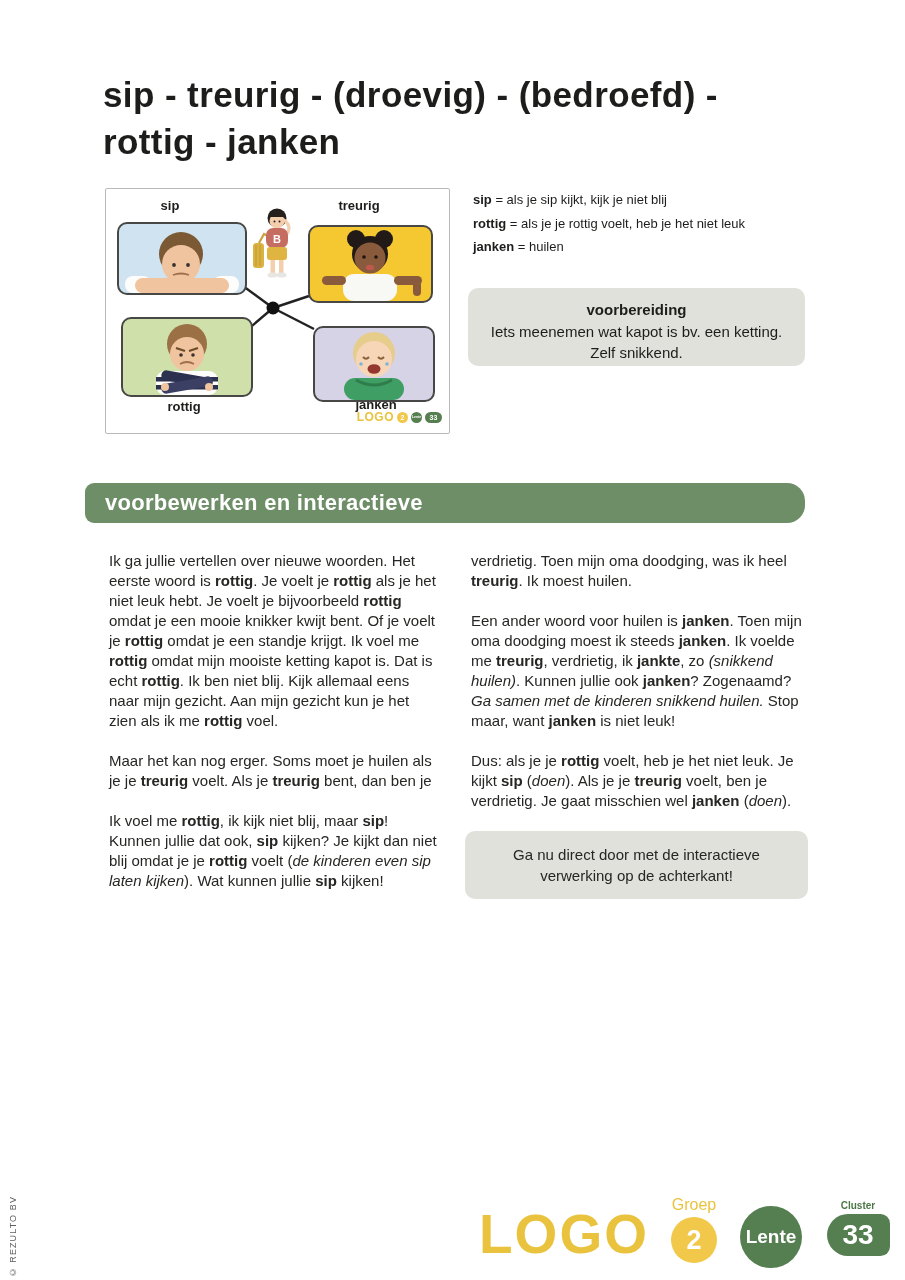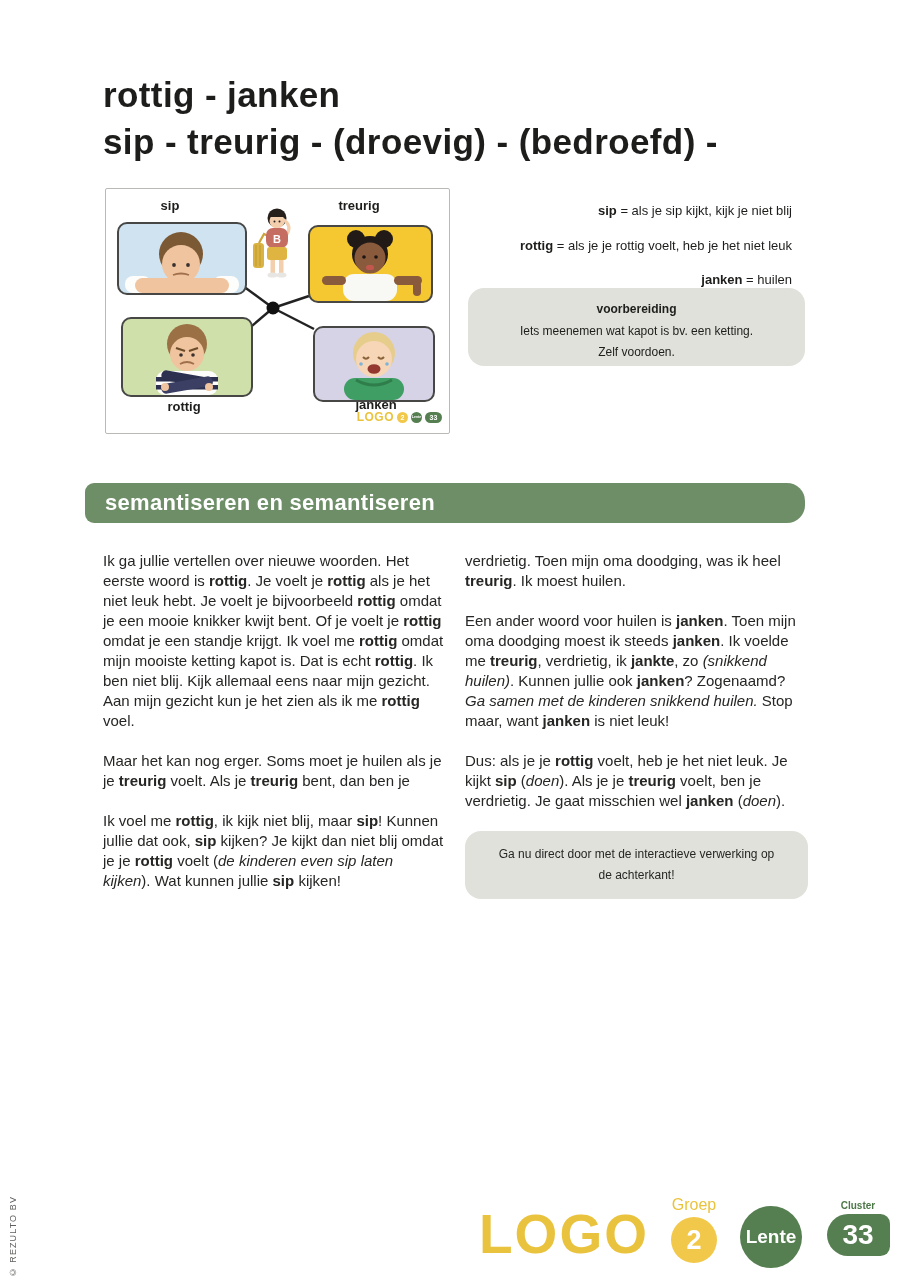--- a/index.html
+++ b/index.html
@@ -29,38 +29,38 @@
   .mascot{position:absolute;left:146px;top:18px;width:48px;height:72px;}
   .mini-brand{position:absolute;right:7px;top:221px;display:flex;align-items:center;gap:3px;}
   .mini-logo-text{font-size:12px;font-weight:800;color:var(--accent-yellow);letter-spacing:.5px;}
   .mini-circle{width:11px;height:11px;border-radius:50%;display:flex;align-items:center;justify-content:center;color:#fff;font-weight:800;}
   .mini-yellow{background:var(--groep-yellow);font-size:7px;}
   .mini-green{background:var(--footer-green);font-size:3.5px;}
   .mini-pill{min-width:17px;height:11px;border-radius:5.5px;background:var(--footer-green);
              color:#fff;font-size:7px;font-weight:800;display:flex;align-items:center;justify-content:center;}
   
   .defs{position:absolute;left:468px;top:186px;width:340px;font-size:13px;line-height:18.5px;}
-  .def-line{margin:16px;text-align:right;}
+  .def-line{margin:5px;}
   .def-line b{font-weight:800;}
   
-  .note-box{background:var(--box-gray);border-radius:16px;text-align:center;
-            font-size:12px;line-height:21px;box-sizing:border-box;}
+  .note-box{background:var(--box-gray);border-radius:10px;text-align:center;
+            font-size:15px;line-height:21px;box-sizing:border-box;}
   .prep{position:absolute;left:468px;top:288px;width:337px;height:78px;padding:11px 10px 0;}
   .note-title{font-weight:800;margin-bottom:1px;}
   .action{padding:13px 26px;margin-top:16px;}
   
   .banner{position:absolute;left:85px;top:483px;width:720px;height:40px;
           background:var(--accent-green);border-radius:9px 18px 18px 9px;color:#fff;
           display:flex;align-items:center;padding-left:20px;box-sizing:border-box;
           font-size:22px;font-weight:800;letter-spacing:.3px;}
   
   .col{position:absolute;top:551px;font-size:15px;line-height:20px;color:#262624;}
   .col-left{left:103px;width:341px;}
   .col-right{left:465px;width:343px;}
-  .para{margin:0 0 20px;}
+  .para{margin:0 6px 20px;}
   .para b{font-weight:800;}
   
   .footer-logo{position:absolute;left:479px;top:1207px;font-size:55px;line-height:55px;
                font-weight:800;color:var(--accent-yellow);letter-spacing:2px;}
   .groep-wrap{position:absolute;left:667px;top:1196px;width:54px;text-align:center;}
   .groep-label{font-size:16px;font-weight:400;color:var(--accent-yellow);}
   .groep-circle{width:46px;height:46px;border-radius:50%;background:var(--groep-yellow);
                 color:#fff;font-size:27px;font-weight:800;display:flex;align-items:center;
                 justify-content:center;margin:3px auto 0;}
   .lente-circle{position:absolute;left:740px;top:1206px;width:62px;height:62px;border-radius:50%;
@@ -74,22 +74,22 @@
   
   .copyright{position:absolute;left:8px;top:1196px;writing-mode:vertical-rl;transform:rotate(180deg);
              font-size:9px;color:#5f5f5d;letter-spacing:1.1px;}
 </style>
 </head>
 <body>
 
 <div class="page">
 
   <h1 class="title">
+    <span class="tline">sip - treurig - (droevig) - (bedroefd) -</span>
     <span class="tline">rottig - janken</span>
-    <span class="tline">sip - treurig - (droevig) - (bedroefd) -</span>
   </h1>
 
   <div class="card">
 
     <svg class="lines" viewBox="0 0 343 244">
       <line x1="167" y1="119" x2="137" y2="97" stroke="#222" stroke-width="2.4"></line>
       <line x1="167" y1="119" x2="203" y2="107" stroke="#222" stroke-width="2.4"></line>
       <line x1="167" y1="119" x2="140" y2="142" stroke="#222" stroke-width="2.4"></line>
       <line x1="167" y1="119" x2="208" y2="140" stroke="#222" stroke-width="2.4"></line>
       <circle cx="167" cy="119" r="6.5" fill="#111"></circle>
@@ -191,25 +191,25 @@
 
   <div class="defs">
       <p class="def-line"><b>sip</b> = als je sip kijkt, kijk je niet blij</p>
       <p class="def-line"><b>rottig</b> = als je je rottig voelt, heb je het niet leuk</p>
       <p class="def-line"><b>janken</b> = huilen</p>
     </div>
 
   <div class="note-box prep">
     <div class="note-title">voorbereiding</div>
     <div>Iets meenemen wat kapot is bv. een ketting.</div>
-    <div>Zelf voordoen.</div>
+    <div>Zelf snikkend.</div>
   </div>
 
   <div class="banner">
-    <span>semantiseren en semantiseren</span>
+    <span>voorbewerken en interactieve</span>
   </div>
 
   <div class="col col-left">
       <p class="para">Ik ga jullie vertellen over nieuwe woorden. Het eerste woord is <b>rottig</b>. Je voelt je <b>rottig</b> als je het niet leuk hebt. Je voelt je bijvoorbeeld <b>rottig</b> omdat je een mooie knikker kwijt bent. Of je voelt je <b>rottig</b> omdat je een standje krijgt. Ik voel me <b>rottig</b> omdat mijn mooiste ketting kapot is. Dat is echt <b>rottig</b>. Ik ben niet blij. Kijk allemaal eens naar mijn gezicht. Aan mijn gezicht kun je het zien als ik me <b>rottig</b> voel.</p>
       <p class="para">Maar het kan nog erger. Soms moet je huilen als je je <b>treurig</b> voelt. Als je <b>treurig</b> bent, dan ben je</p>
       <p class="para">Ik voel me <b>rottig</b>, ik kijk niet blij, maar <b>sip</b>! Kunnen jullie dat ook, <b>sip</b> kijken? Je kijkt dan niet blij omdat je je <b>rottig</b> voelt (<i>de kinderen even sip laten kijken</i>). Wat kunnen jullie <b>sip</b> kijken!</p>
     </div>
 
   <div class="col col-right">
     <div>

